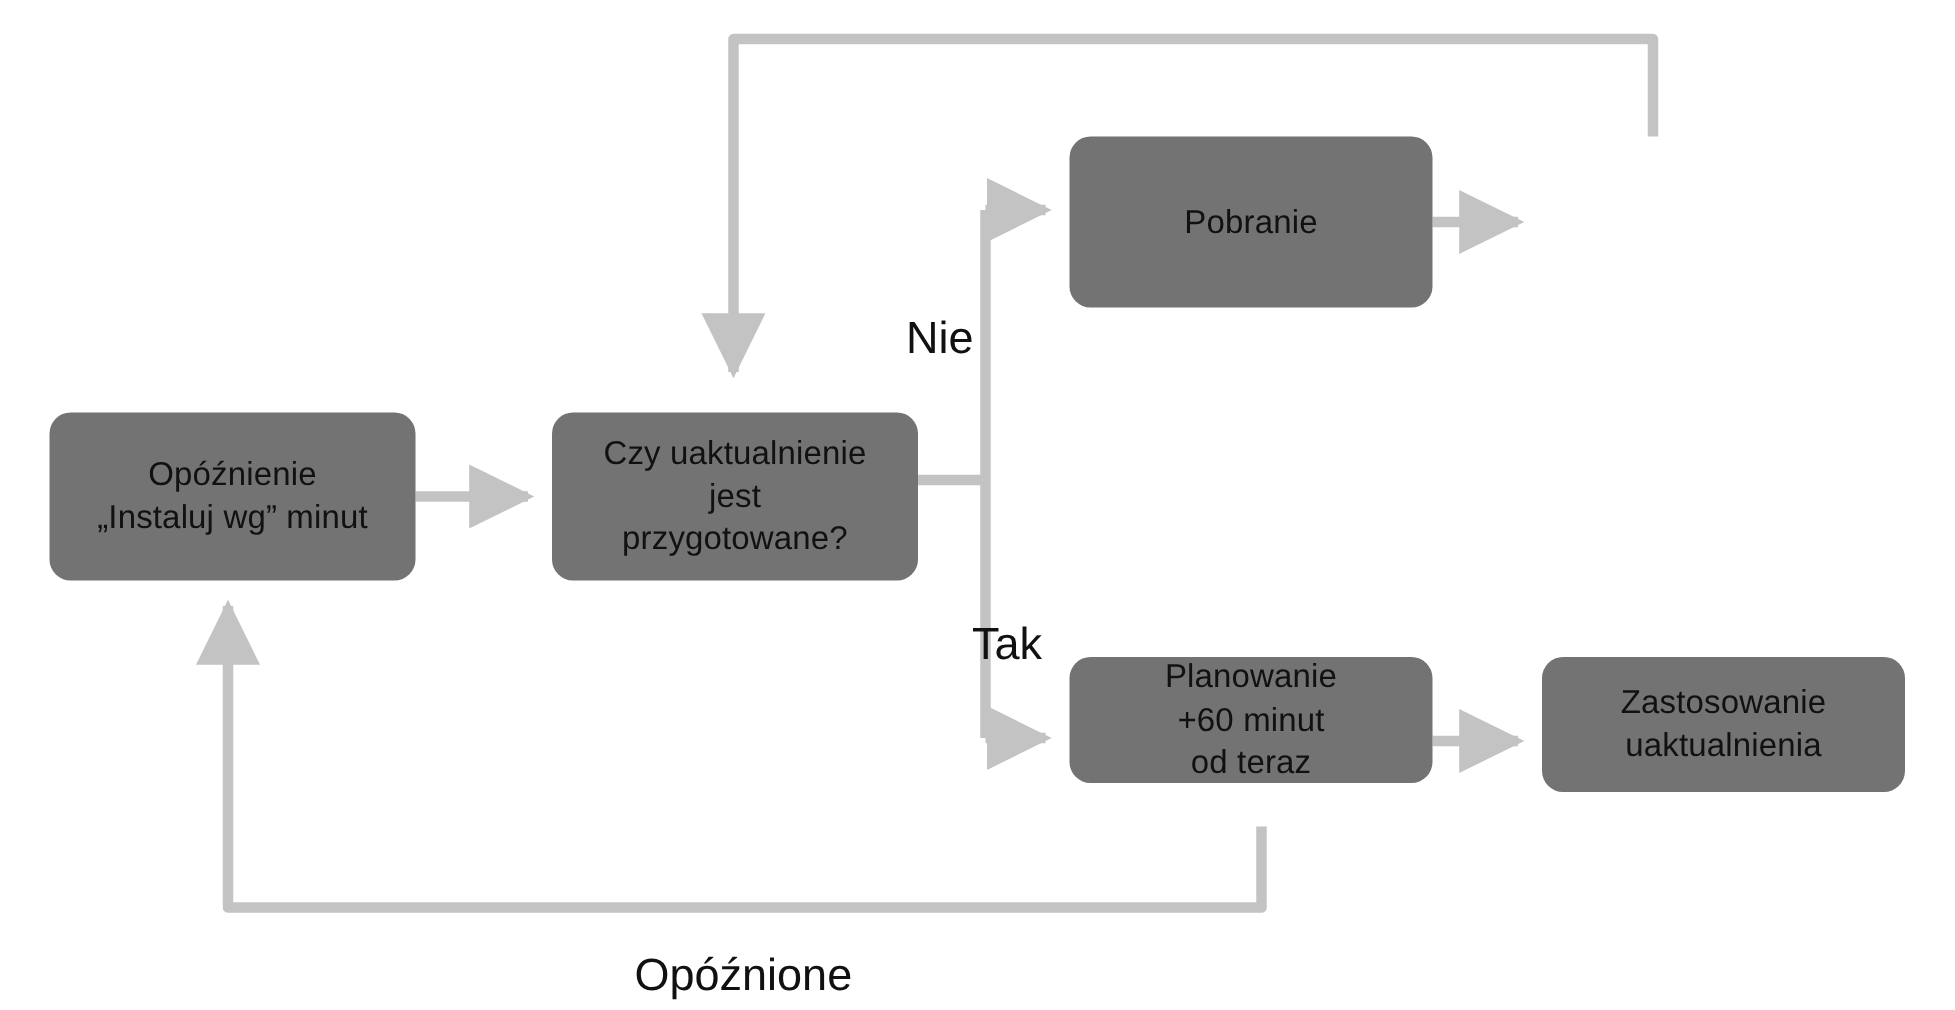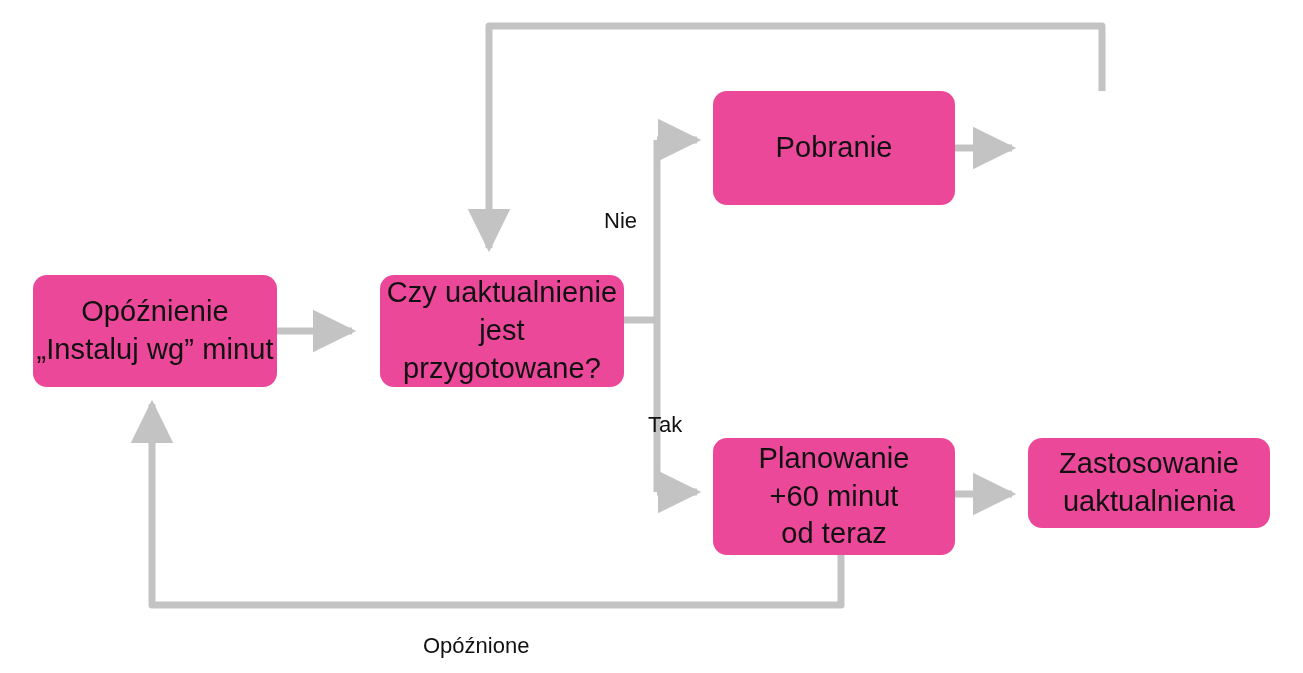--- a/index.html
+++ b/index.html
@@ -19,37 +19,37 @@
     position: absolute;
     left: 0;
     top: 0;
     width: 1303px;
     height: 673px;
     display: block;
   }
   .node-box {
     position: absolute;
     box-sizing: border-box;
-    background: #ec4899;
+    background: #737373;
     border-radius: 14px;
     display: flex;
     align-items: center;
     justify-content: center;
     text-align: center;
     color: #111111;
-    font-size: 29px;
+    font-size: 22px;
     line-height: 1.30;
     font-weight: 400;
     white-space: pre-line;
     letter-spacing: 0.1px;
   }
   .edge-label {
     position: absolute;
     color: #111111;
-    font-size: 22px;
+    font-size: 30px;
     line-height: 1.2;
     white-space: nowrap;
     text-align: left;
   }
 </style>
 </head>
 <body>
 
 <div id="diagram-root">
 
@@ -80,28 +80,28 @@
       <path d="M 955 494 L 1012 494" marker-end="url(#arrowhead)"></path>
 
       <path d="M 841 551 L 841 605 L 152 605 L 152 404" marker-end="url(#arrowhead)"></path>
 
     </g>
   </svg>
 
   <div class="node-box" style="left:33px; top:275px; width:244px; height:112px;">Opóźnienie
 „Instaluj wg” minut</div>
 
-  <div class="node-box" style="left:368px; top:275px; width:244px; height:112px;margin-left:12px;">Czy uaktualnienie
+  <div class="node-box" style="left:368px; top:275px; width:244px; height:112px;">Czy uaktualnienie
 jest
 przygotowane?</div>
 
   <div class="node-box" style="left:713px; top:91px; width:242px; height:114px;">Pobranie</div>
 
 
-  <div class="node-box" style="left:713px; top:438px; width:242px; height:117px;">Planowanie
+  <div class="node-box" style="left:713px; top:438px; width:242px; height:84px;">Planowanie
 +60 minut
 od teraz</div>
 
   <div class="node-box" style="left:1028px; top:438px; width:242px; height:90px;">Zastosowanie
 uaktualnienia</div>
 
   <div class="edge-label" style="left:604px; top:208px;">Nie</div>
 
   <div class="edge-label" style="left:604px; top:412px;margin-left:44px;">Tak</div>
 

